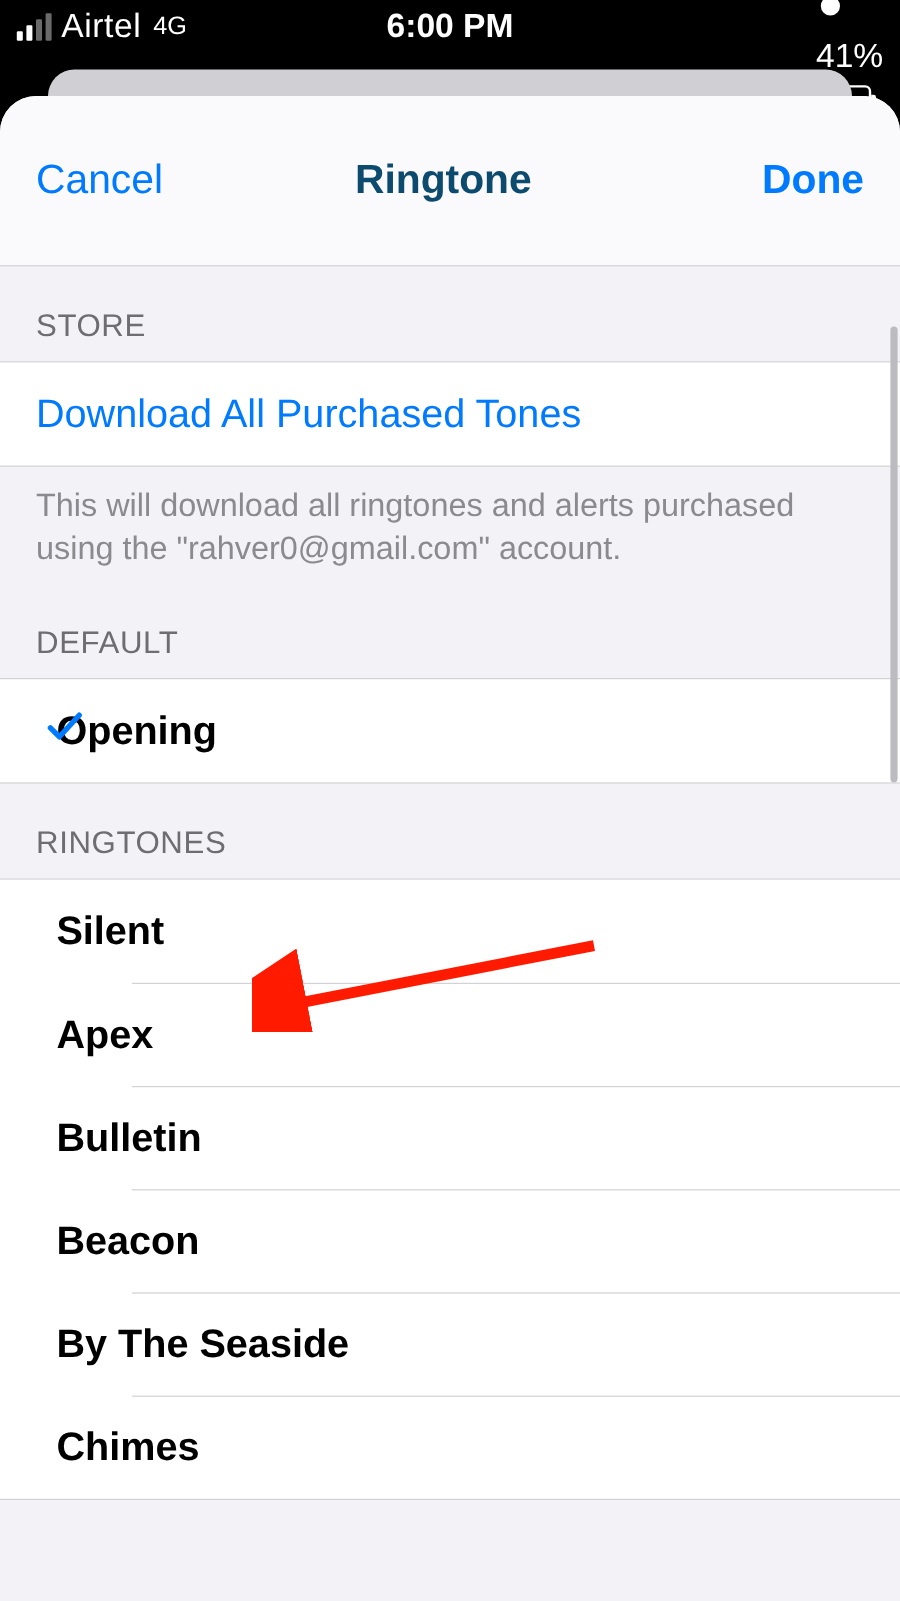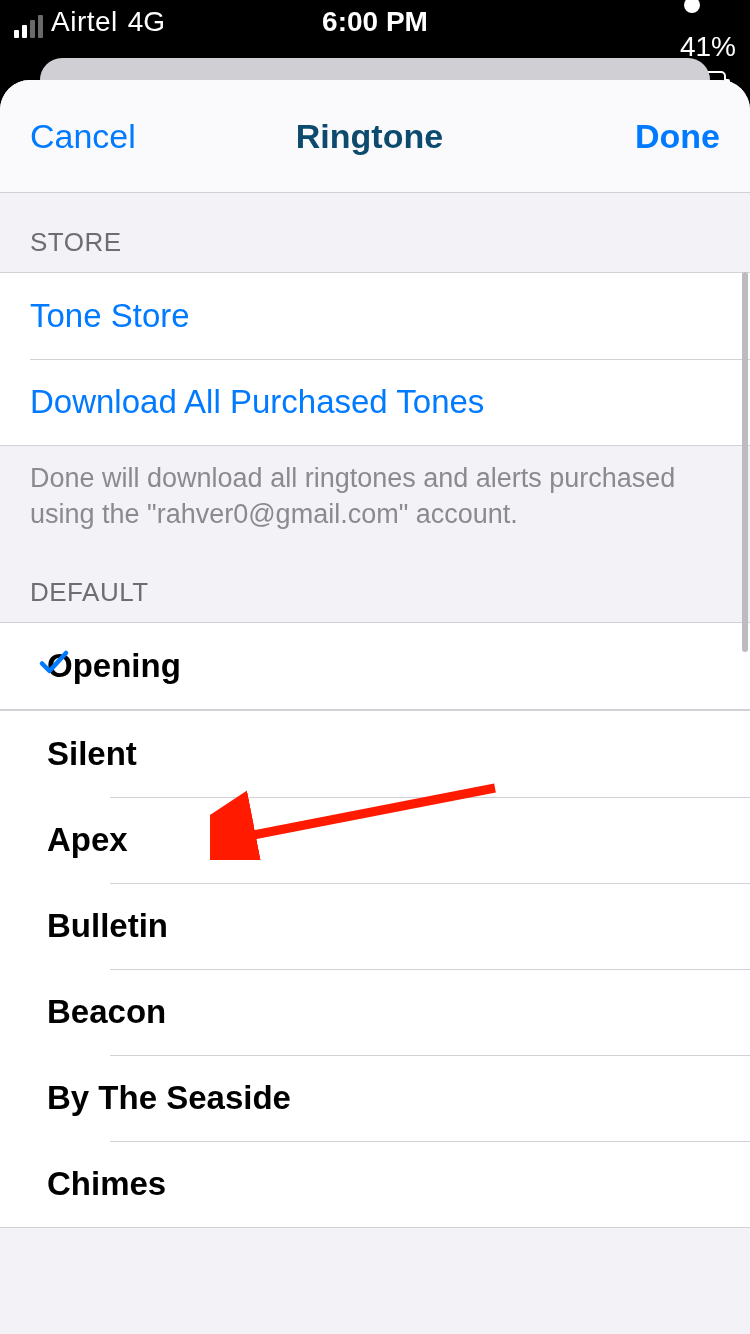--- a/index.html
+++ b/index.html
@@ -1,42 +1,42 @@
 <!DOCTYPE html>
 <html><head>
   <meta charset="utf-8">
   <style>
     * { margin: 0; padding: 0; box-sizing: border-box; -webkit-font-smoothing: antialiased; }
     body { font-family: -apple-system, "SF Pro Text", "Helvetica Neue", Arial, sans-serif;
            width: 750px; height: 1334px; background: #000; overflow: hidden; position: relative; }
 
     .status-bar { height: 44px; display: flex; align-items: center; justify-content: space-between;
                   padding: 0 14px; color: #fff; font-size: 28px; }
-    .status-left { display: flex; gap: 8px; }
+    .status-left { display: flex; align-items: center; gap: 8px; }
     .status-right { display: flex; align-items: flex-start; gap: 8px; flex-direction: column; }
     .signal-bars { display: inline-flex; align-items: flex-end; gap: 3px; }
     .signal-bars span { width: 5px; background: #fff; border-radius: 1px; display: inline-block; }
     .signal-bars span:nth-child(1){height:8px}
     .signal-bars span:nth-child(2){height:13px}
     .signal-bars span:nth-child(3){height:18px;background:#6a6a6a}
     .signal-bars span:nth-child(4){height:23px;background:#6a6a6a}
     .carrier { font-size: 28px; font-weight: 400; letter-spacing: 0.5px; }
-    .net { font-size: 28px; margin-left: 2px; }
+    .net { font-size: 21px; margin-left: 2px; }
     .clock { font-weight: 600; font-size: 28px; position: absolute; left:50%; transform:translateX(-50%); }
     .battery { display: inline-flex; align-items: center; gap: 4px; }
     .battery-shell { width: 46px; height: 22px; border: 2px solid #fff; border-radius: 5px; position: relative; }
     .battery-shell::after { content:""; position:absolute; right:-6px; top:6px; width:4px; height:8px; background:#fff; border-radius:0 2px 2px 0;}
     .battery-fill { height:100%; width:41%; background:#fff; border-radius:2px 0 0 2px; }
 
     .sheet-back { position:absolute; top:58px; left:40px; right:40px; height:40px; background:#d0d0d4;
                   border-radius: 22px 22px 0 0; }
     .sheet { position:absolute; top:80px; left:0; right:0; bottom:0; background:#f2f2f7;
              border-radius: 30px 30px 0 0; overflow:hidden; }
 
-    .nav { height:113px; background:#fafafc; border-bottom:1px solid #d1d1d6;
+    .nav { height:142px; background:#fafafc; border-bottom:1px solid #d1d1d6;
            display:flex; align-items:center; justify-content:space-between; padding:0 30px; }
     .nav-btn { color:#007aff; font-size:34px; background:none; border:none; font-family:inherit; }
     .nav-title { font-size:34px; font-weight:600; color:#0c4a6e; }
     .nav .done { font-weight:600;margin-left:32px; }
 
     .section-header { font-size:26px; color:#6d6d72; letter-spacing:0.5px; padding:34px 30px 14px; text-transform:uppercase; }
     .section-footer { font-size:27px; color:#8a8a8f; padding:14px 30px 10px; line-height:1.35; }
 
     .list { background:#fff; border-top:1px solid #d1d1d6; border-bottom:1px solid #d1d1d6; }
     .row { min-height:86px; display:flex; align-items:center; padding:0 30px; font-size:33px; position:relative; }
@@ -91,37 +91,37 @@
 <div class="sheet">
 
   <div class="nav">
     <button class="nav-btn">Cancel</button>
     <div class="nav-title">Ringtone</div>
     <button class="nav-btn done">Done</button>
   </div>
 
   <div class="section-header">STORE</div>
   <div class="list">
-    <div class="row link">Tone Store</div>
     <div class="row link">Download All Purchased Tones</div>
   </div>
-  <div class="section-footer">Done will download all ringtones and alerts purchased using the "rahver0@gmail.com" account.</div>
+  <div class="section-footer">This will download all ringtones and alerts purchased using the "rahver0@gmail.com" account.</div>
 
   <div class="section-header">DEFAULT</div>
   <div class="list">
     <div class="row indented">
       <span class="check">
         <svg width="36" height="36" viewBox="0 0 24 24" fill="none" stroke="#007aff" stroke-width="3" stroke-linecap="round" stroke-linejoin="round">
             <polyline points="4 13 9 18 20 6"></polyline>
           </svg>
       </span>
       <span>Opening</span>
     </div>
   </div>
 
+  <div class="section-header">RINGTONES</div>
   <div class="list">
     <div class="row indented">Silent</div>
     <div class="row indented">Apex</div>
     <div class="row indented">Bulletin</div>
     <div class="row indented">Beacon</div>
     <div class="row indented">By The Seaside</div>
     <div class="row indented">Chimes</div>
   </div>
 
   <div class="scroll-hint"></div>

